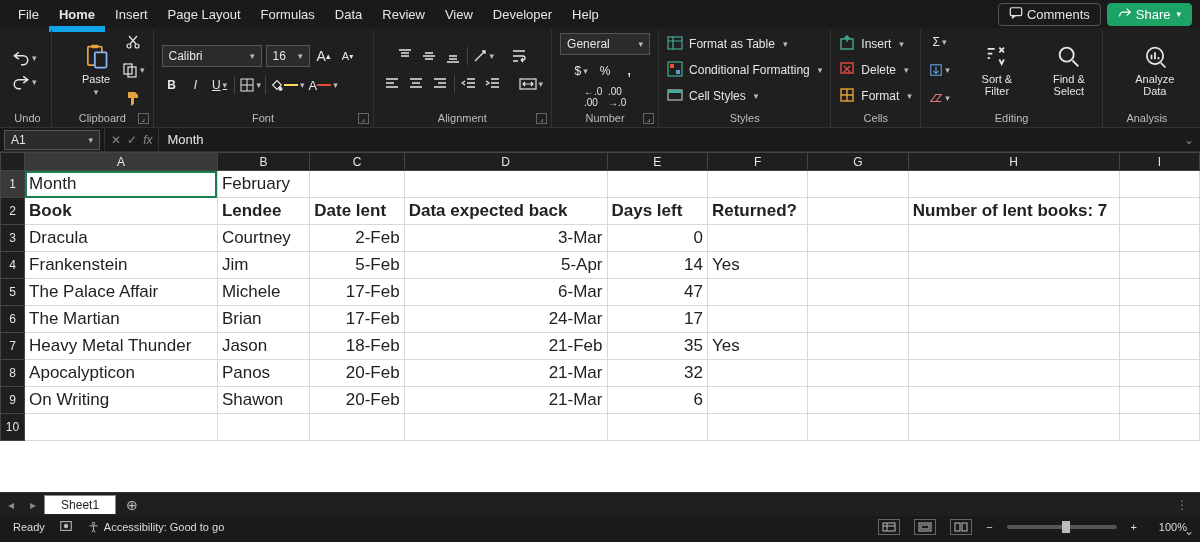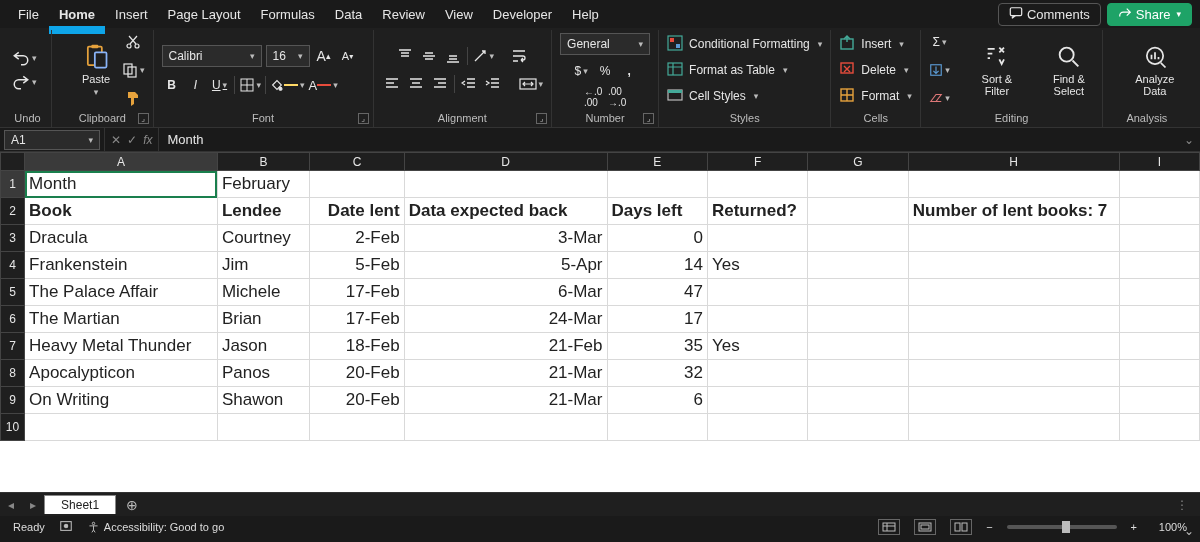--- a/index.html
+++ b/index.html
@@ -22,21 +22,21 @@
     padding: 0 8px;
     background: #1a1a1a;
   }
   .menubar .tab {
     padding: 4px 10px;
     cursor: pointer;
     color: #e6e6e6;
     font-size: 13px;
   }
   .menubar .tab.active {
-    border-bottom: 8px solid #0ea5e9;
+    border-bottom: 6px solid #0ea5e9;
     font-weight: 600;
   }
   .menubar .spacer { flex: 1; }
   .menubar .btn {
     display: flex;
     align-items: center;
     gap: 4px;
     border: 1px solid #555;
     border-radius: 4px;
     padding: 2px 10px;
@@ -213,21 +213,21 @@
     background: #1f1f1f;
     color: #e6e6e6;
     font-weight: 400;
     font-size: 12px;
     width: 24px;
     text-align: center;
     border: 1px solid #444;
   }
   .col-A { width: 192px; }
   .col-B { width: 92px; }
-  .col-C { width: 94px; text-align: right; }
+  .col-C { width: 94px; }
   .col-D { width: 202px; }
   .col-E { width: 100px; }
   .col-F { width: 100px; }
   .col-G { width: 100px; }
   .col-H { width: 210px; }
   .col-I { width: 80px; }
   .rt { text-align: right; }
   .bold { font-weight: 700; }
   .active-cell {
     outline: 2px solid #1a7f4d;
@@ -500,33 +500,33 @@
         <div class="icon-btn" style="font-size:10px">←.0<br>.00</div>
         <div class="icon-btn" style="font-size:10px">.00<br>→.0</div>
       </div>
     </div>
     <div class="group-label"><span>Number</span><span class="launcher">⌟</span></div>
   </div>
 
   <div class="group" style="min-width:160px">
     <div class="group-body" style="flex-direction:column;gap:4px;align-items:flex-start;justify-content:center">
       <div class="txt-line caret-down">
+        <span class="mini-icon"><svg viewBox="0 0 16 16" fill="none" stroke="#4a9" stroke-width="1.2">
+              <rect x="1" y="2" width="14" height="12"></rect>
+              <path d="M1 6h14M6 2v12"></path>
+            </svg></span>
+        <span>Format as Table</span>
+      </div>
+      <div class="txt-line caret-down">
         <span class="mini-icon"><svg viewBox="0 0 16 16">
               <rect x="1" y="1" width="14" height="14" fill="none" stroke="#4a9" stroke-width="1.2"></rect>
               <rect x="3" y="3" width="4" height="4" fill="#e74c3c"></rect>
               <rect x="9" y="9" width="4" height="4" fill="#5b9bd5"></rect>
             </svg></span>
         <span>Conditional Formatting</span>
-      </div>
-      <div class="txt-line caret-down">
-        <span class="mini-icon"><svg viewBox="0 0 16 16" fill="none" stroke="#4a9" stroke-width="1.2">
-              <rect x="1" y="2" width="14" height="12"></rect>
-              <path d="M1 6h14M6 2v12"></path>
-            </svg></span>
-        <span>Format as Table</span>
       </div>
       <div class="txt-line caret-down">
         <span class="mini-icon"><svg viewBox="0 0 16 16">
               <rect x="1" y="3" width="14" height="10" fill="none" stroke="#bbb" stroke-width="1.2"></rect>
               <rect x="1" y="3" width="14" height="3" fill="#4a9"></rect>
             </svg></span>
         <span>Cell Styles</span>
       </div>
     </div>
     <div class="group-label">Styles</div>

